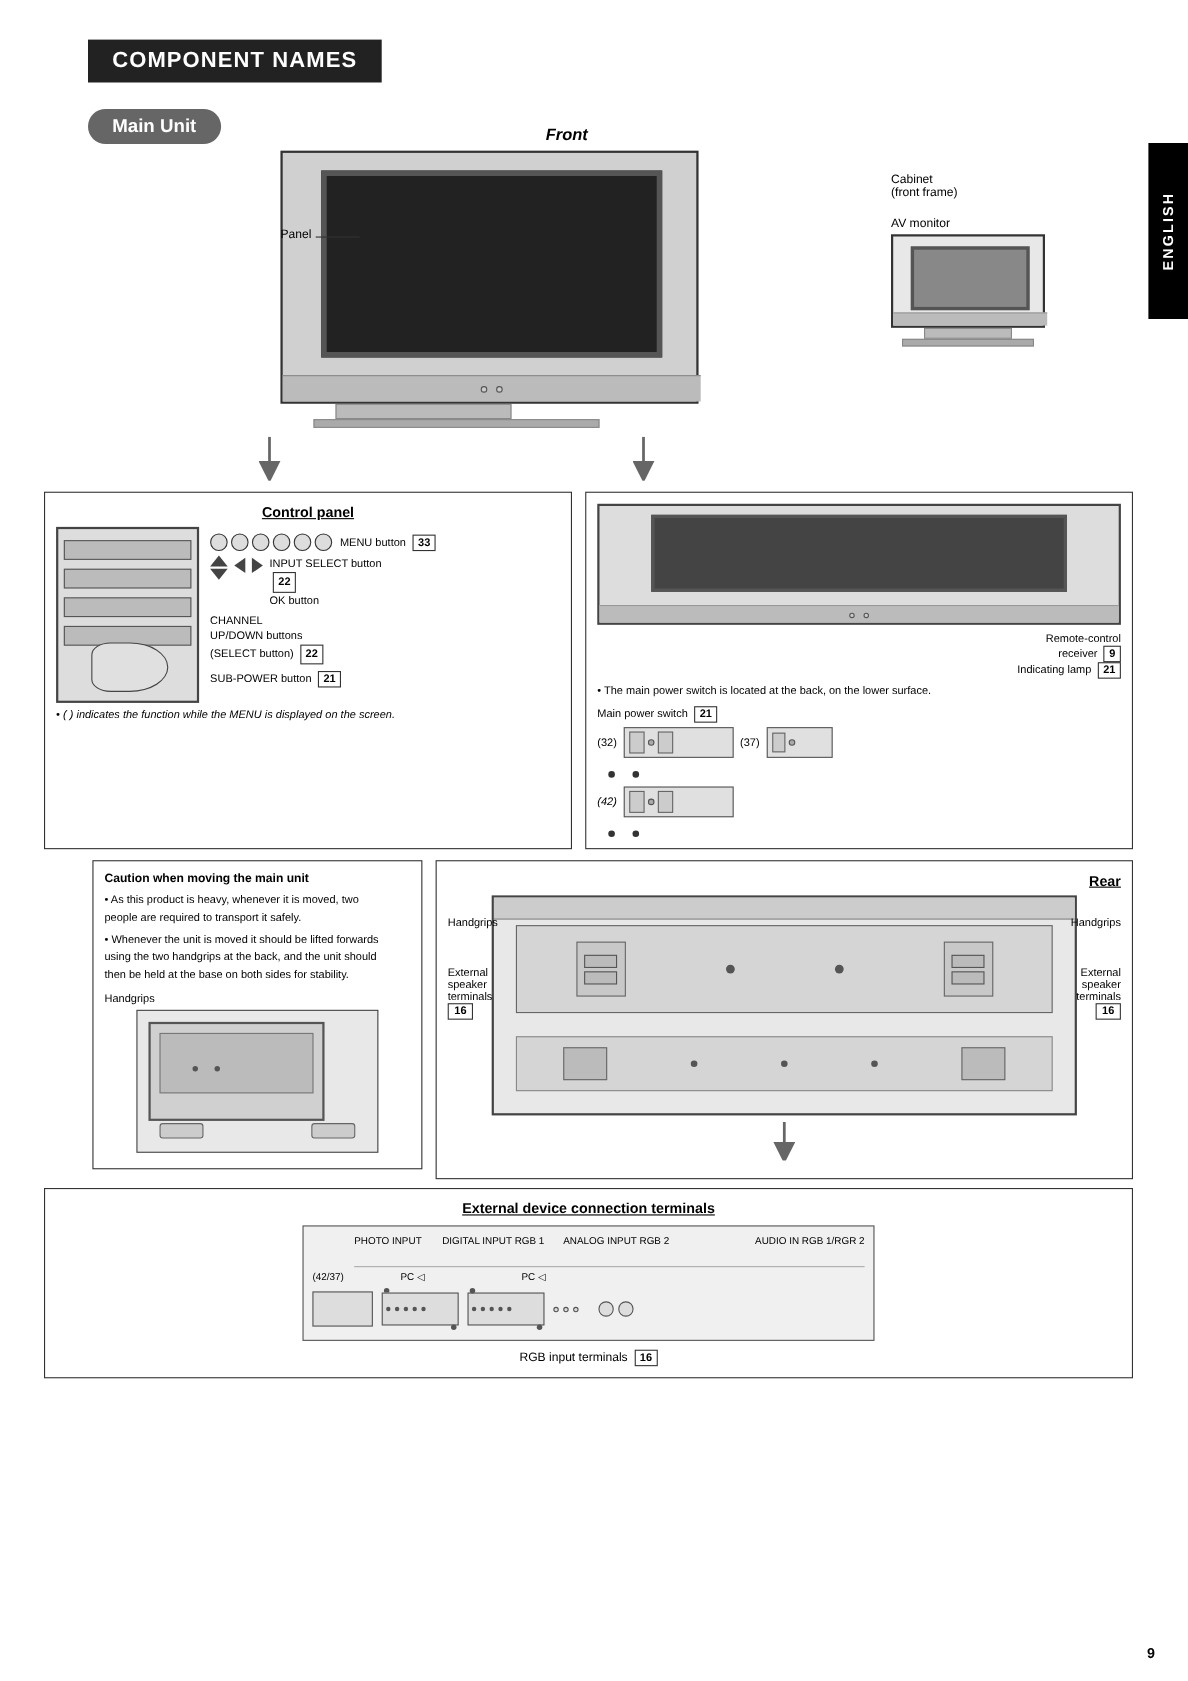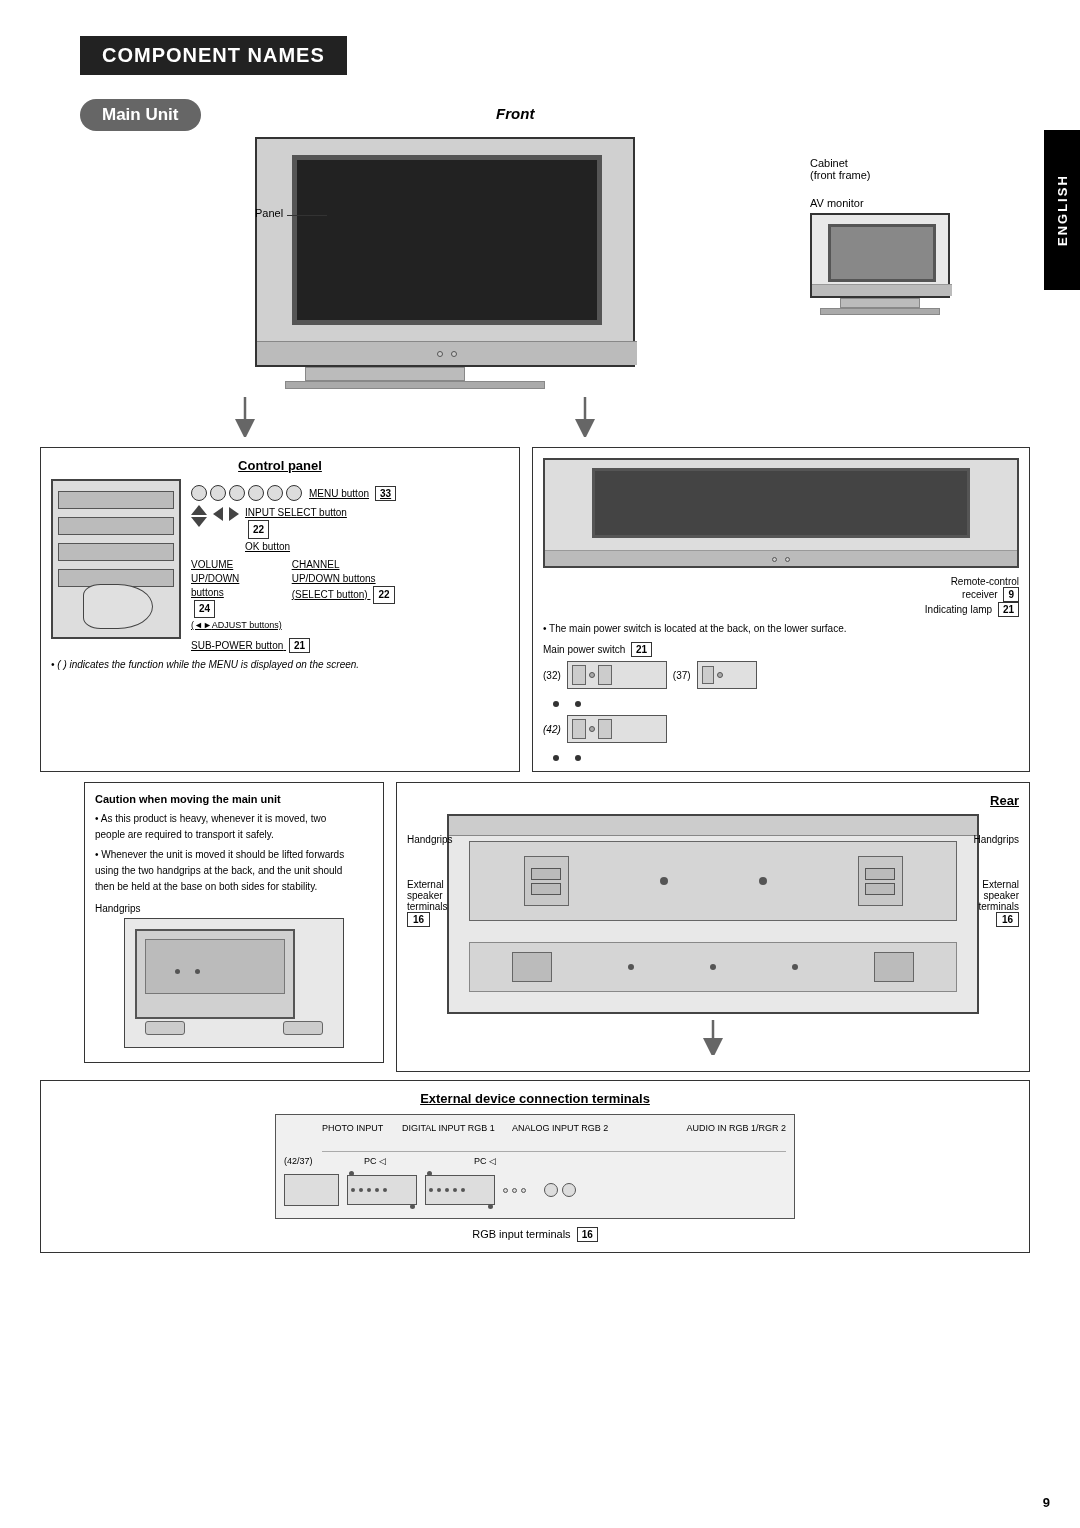--- a/index.html
+++ b/index.html
@@ -132,21 +132,21 @@
   </style>
 </head>
 <body>
 
 <div class="english-tab">ENGLISH</div>
 
 <div style="margin: 18px 50px 0 40px;">
   <div class="component-names-header">COMPONENT NAMES</div>
 </div>
 
-<div style="display: flex; align-items: center; margin: 10px 50px 0 40px;">
+<div style="display: flex; align-items: flex-end; margin: 10px 50px 0 40px;">
   <div class="main-unit-badge">Main Unit</div>
   <div style="flex:1; text-align:center; margin-top:4px;">
     <div class="front-label">Front</div>
   </div>
   <div style="width:200px;"></div>
 </div>
 
 <div style="display:flex; margin: 6px 50px 0 40px; align-items:flex-start;">
 
   <div style="flex:1; display:flex; flex-direction:column; align-items:center; position:relative;">
@@ -203,21 +203,21 @@
     <div style="width:80px; height:10px; background:#bbb; border:1px solid #888; margin-left:30px;"></div>
     <div style="width:120px; height:7px; background:#aaa; border:1px solid #888; margin-left:10px;"></div>
   </div>
 </div>
 
 <div style="display:flex; gap:12px; margin:10px 50px 0 40px;">
 
   <div class="control-panel-box">
     <div class="control-panel-title">Control panel</div>
 
-    <div style="display:flex; align-items:flex-start; gap:10px;text-decoration:underline;">
+    <div style="display:flex; align-items:flex-start; gap:10px;">
 
       <div style="width:130px; height:160px; border:2px solid #444; background:#ddd; position:relative; flex-shrink:0;">
 
         <div style="position:absolute; top:10px; left:5px; right:5px; height:18px; border:1.5px solid #555; background:#bbb;"></div>
         <div style="position:absolute; top:36px; left:5px; right:5px; height:18px; border:1.5px solid #555; background:#bbb;"></div>
         <div style="position:absolute; top:62px; left:5px; right:5px; height:18px; border:1.5px solid #555; background:#bbb;"></div>
         <div style="position:absolute; top:88px; left:5px; right:5px; height:18px; border:1.5px solid #555; background:#bbb;"></div>
 
         <div style="position:absolute; bottom:8px; left:30px; width:70px; height:45px; border:1.5px solid #444; border-radius:30% 60% 60% 30%; background:#e0e0e0;"></div>
       </div>
@@ -252,29 +252,20 @@
           <div style="font-size:10px; line-height:1.5;">
             <div>INPUT SELECT button</div>
             <span class="num-badge">22</span>
             <br>
             <span>OK button</span>
           </div>
         </div>
 
         <div style="display:flex; gap:10px; margin-top:4px;">
           <div style="font-size:10px; line-height:1.4;">
-            <span style="white-space:pre-line;">VOLUME
-UP/DOWN
-buttons</span><br>
-            <span class="num-badge">24</span>
-            <br>
-            <span style="font-size:9px;">(◄►</span><span style="font-size:9px;">ADJUST
-buttons)</span>
-          </div>
-          <div style="font-size:10px; line-height:1.4;">
             <span style="white-space:pre-line;">CHANNEL
 UP/DOWN buttons</span><br>
             <span>(SELECT button)</span>
             <span class="num-badge">22</span>
           </div>
         </div>
 
         <div style="margin-top:6px; font-size:10px;">
           <span>SUB-POWER button</span>
           <span class="num-badge">21</span>

